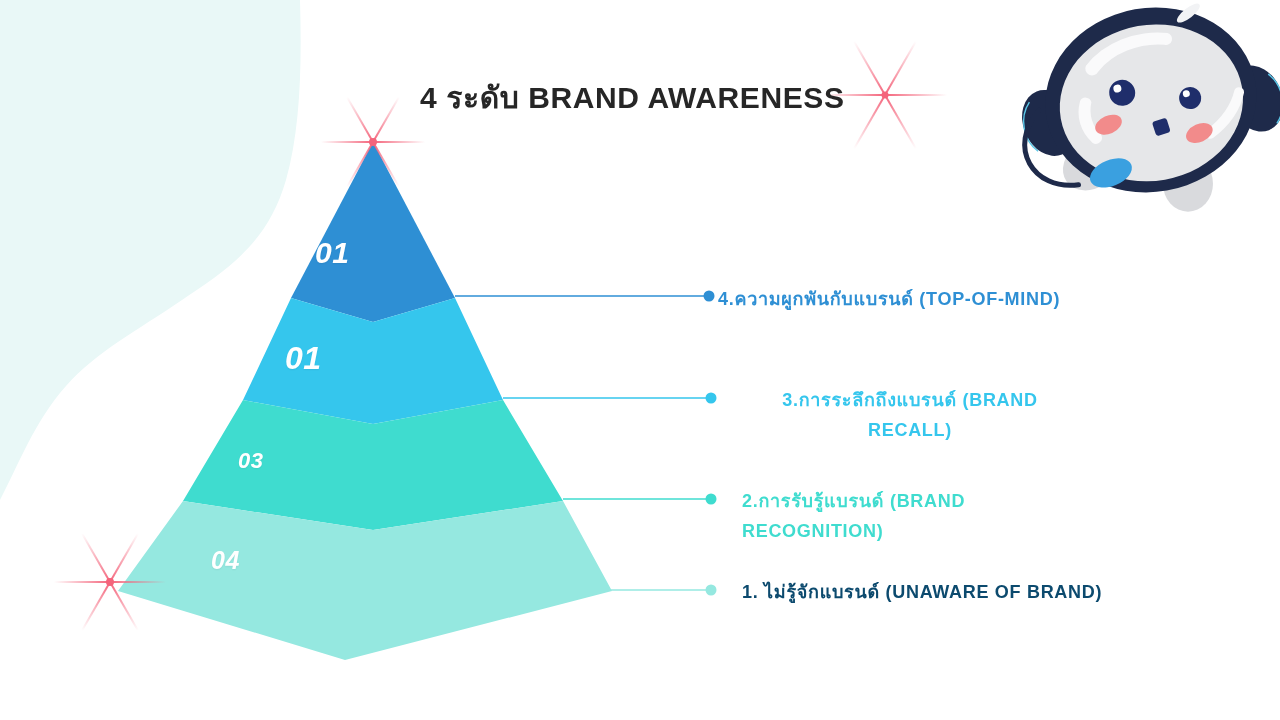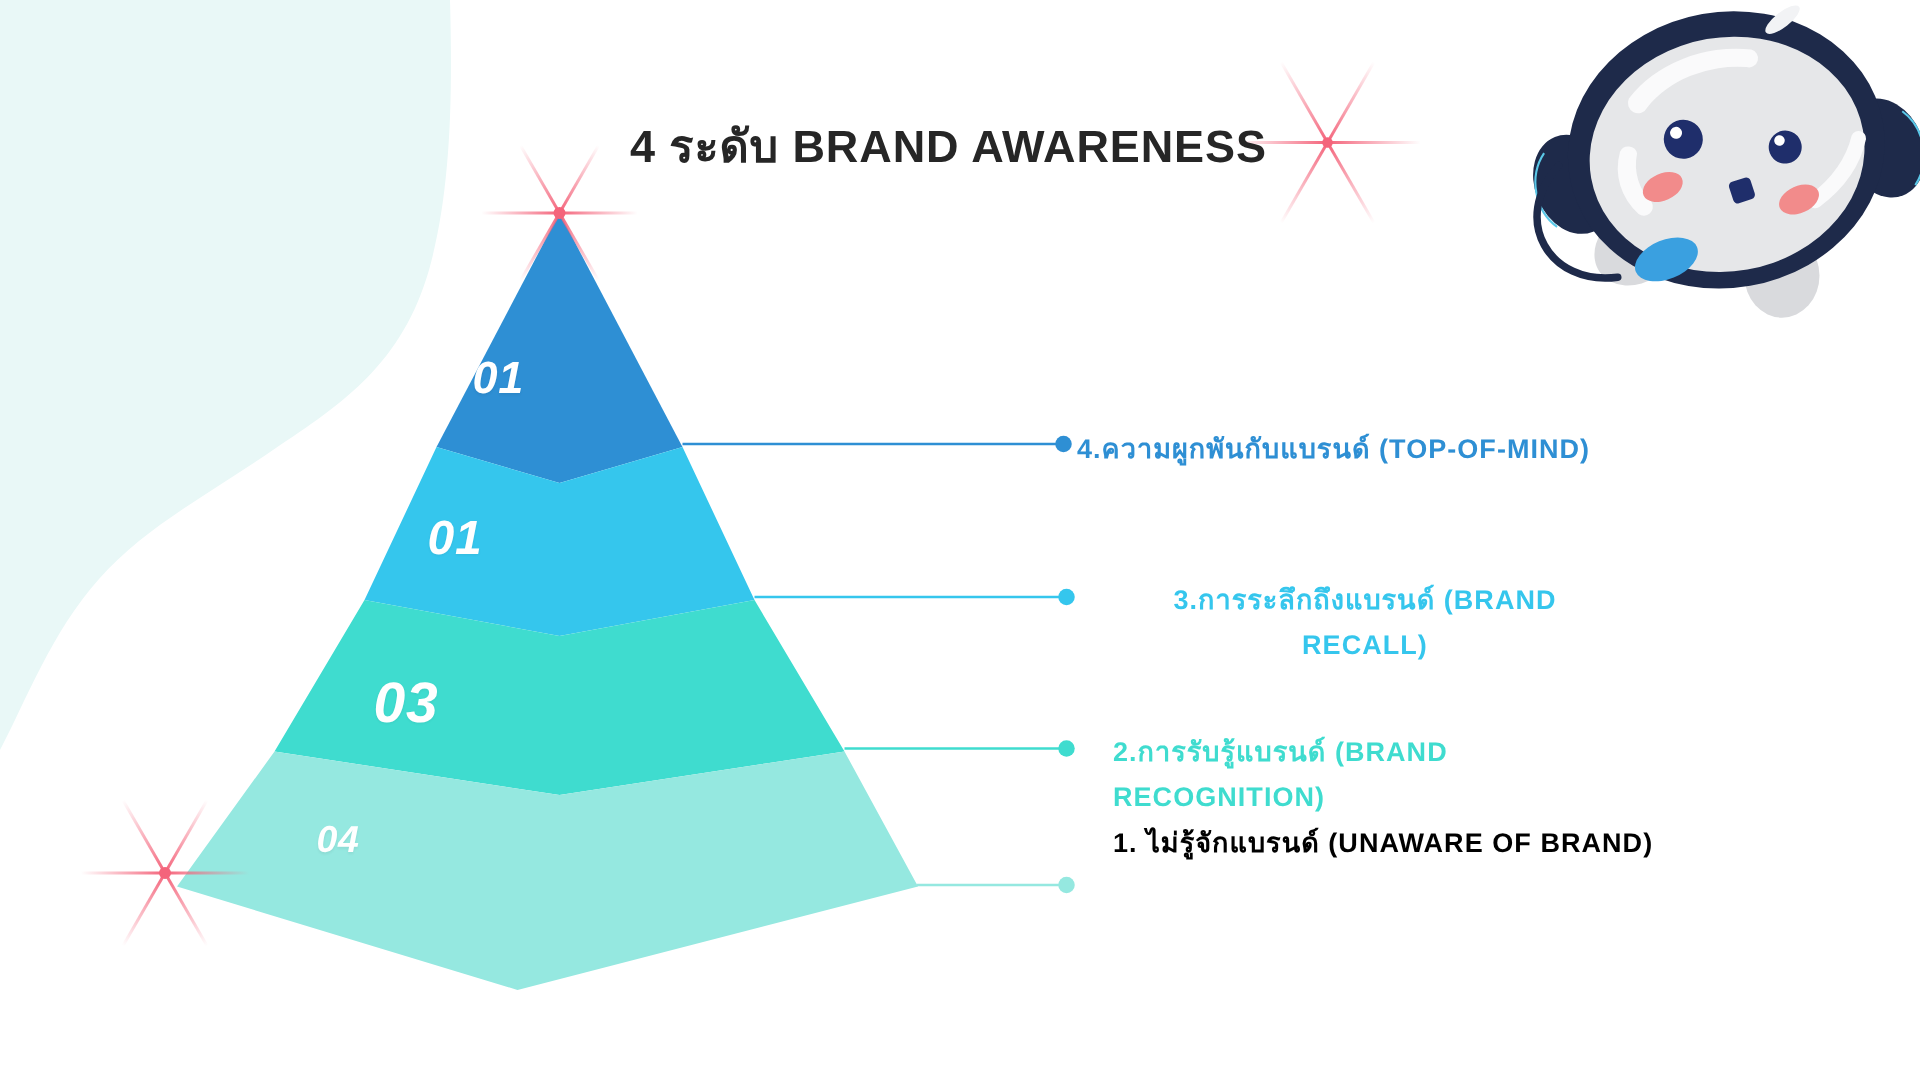--- a/index.html
+++ b/index.html
@@ -47,35 +47,35 @@
   .tier-number {
     position: absolute;
     color: #ffffff;
     font-weight: bold;
     font-style: italic;
     letter-spacing: 0.5px;
     text-shadow: 0 1px 2px rgba(0,0,0,0.06);
   }
   #tier-number-01 { left: 315px; top: 236px; font-size: 30px; }
   #tier-number-02 { left: 285px; top: 340px; font-size: 32px; }
-  #tier-number-03 { left: 249px; top: 448px; font-size: 38px; }
+  #tier-number-03 { left: 238px; top: 448px; font-size: 22px; }
   #tier-number-04 { left: 211px; top: 546px; font-size: 25px; }
 
   
   .callout-label {
     position: absolute;
     font-size: 18px;
     font-weight: bold;
     letter-spacing: 0.7px;
     line-height: 30px;
   }
   #callout-label-4 { left: 718px; top: 284px; color: #2E8FD4; }
   #callout-label-3 { left: 742px; top: 385px; color: #35C6ED; text-align: center; }
   #callout-label-2 { left: 742px; top: 486px; color: #3FDCCF; }
-  #callout-label-1 { left: 742px; top: 547px; color: #000000; width: 370px; }
+  #callout-label-1 { left: 742px; top: 577px; color: #0c4a6e; width: 370px; }
 </style>
 </head>
 <body>
 
 <div id="stage">
 
   <svg id="bg-blob" viewBox="0 0 1280 720">
     <path d="M0,0 L300,0 C302,70 300,130 286,180 C268,242 230,268 182,300
              C138,330 96,352 66,386 C34,422 18,466 0,500 Z" fill="#E9F8F7"></path>
   </svg>

